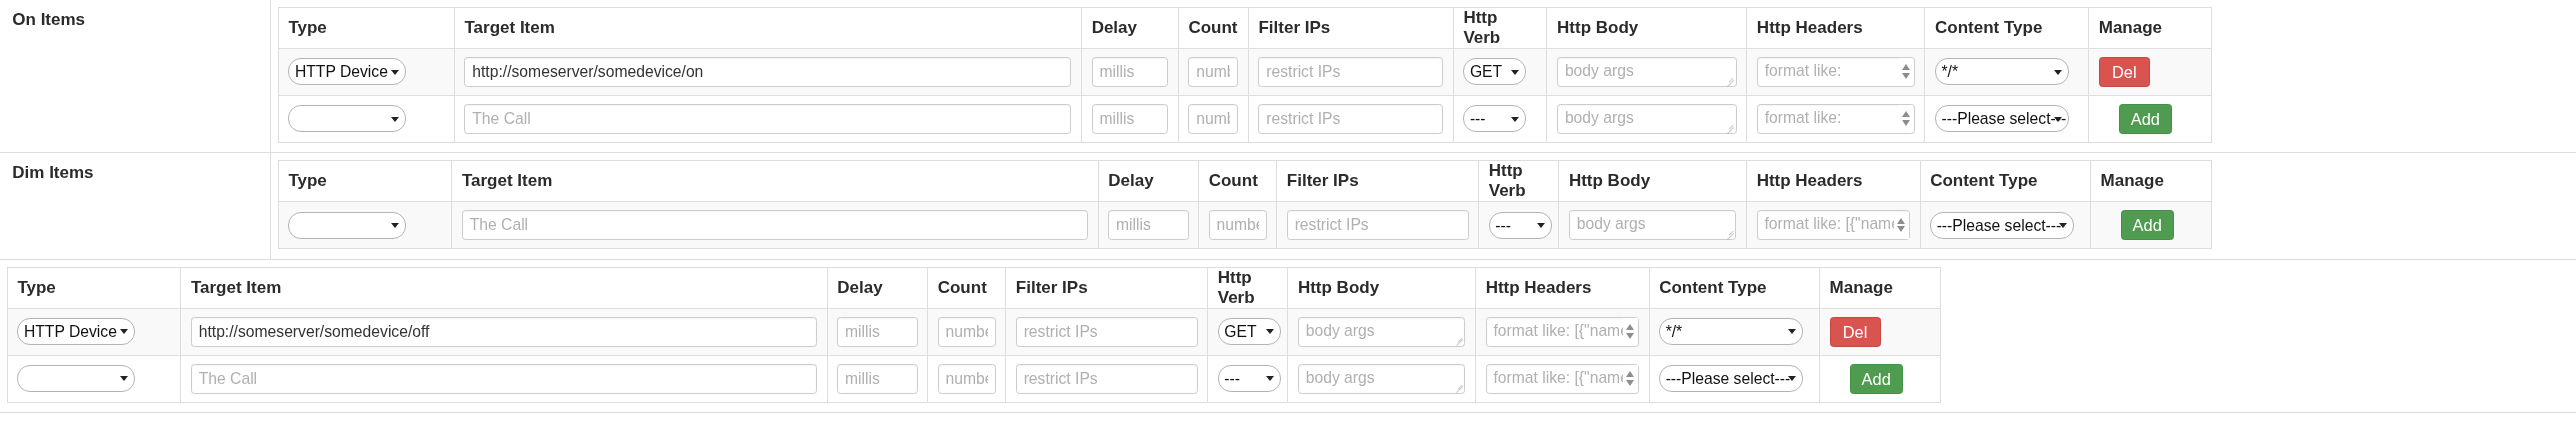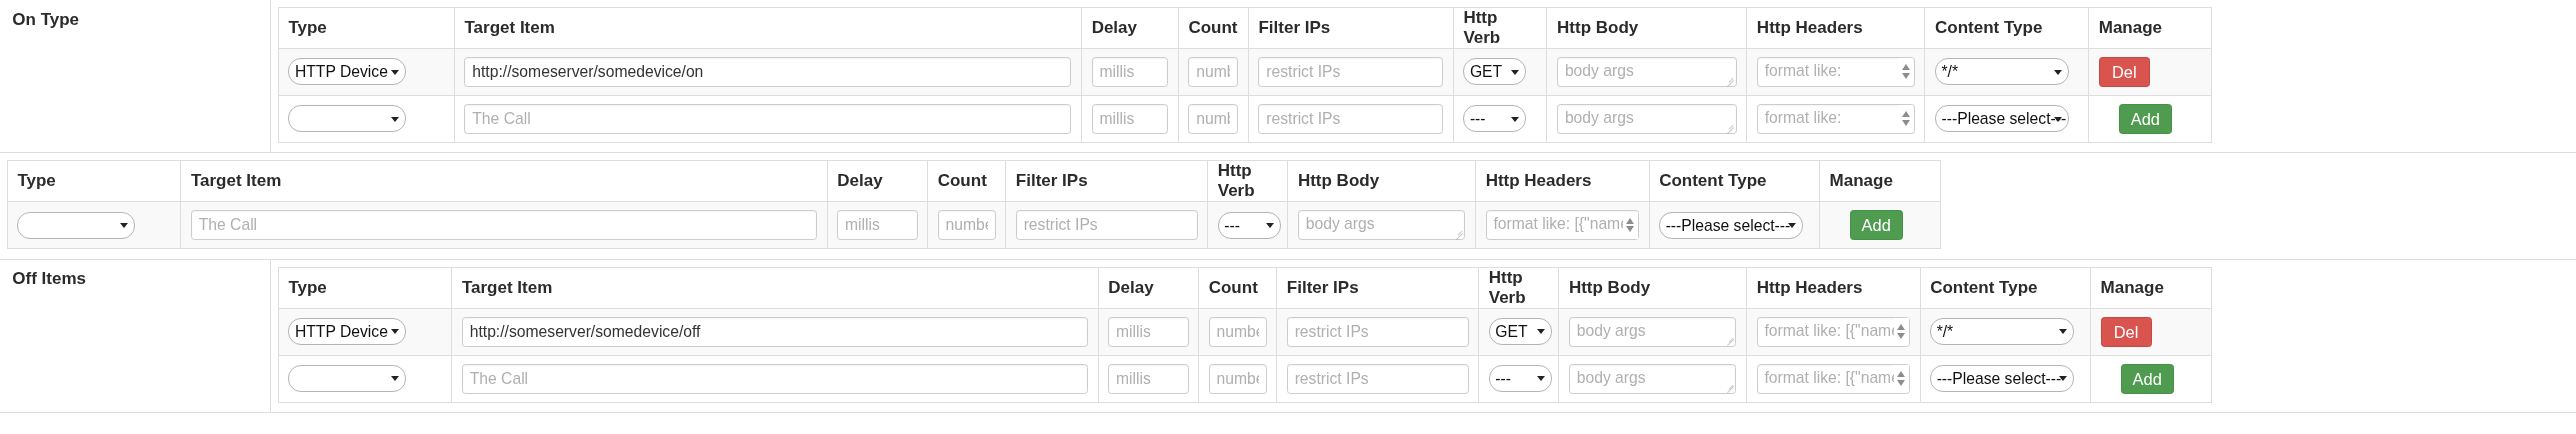--- a/index.html
+++ b/index.html
@@ -187,21 +187,21 @@
   }
   .btn-del { background: #d9534f; border-color: #c64844; }
   .btn-add { background: #4f9b4f; border-color: #449044; margin-left: 20px; }
 </style>
 </head>
 <body>
 
 <div class="page">
 
   <div class="section-row">
-    <div class="label-cell">On Type</div>
+    <div class="label-cell">On Items</div>
     <div class="table-cell">
       <table class="grid">
         <colgroup>
           <col style="width:171px">
             <col style="width:609px">
             <col style="width:94px">
           <col style="width:68px">
             <col style="width:199px">
             <col style="width:91px">
           <col style="width:194px">
@@ -296,20 +296,97 @@
               <div class="ta-wrap spin-wrap">
                 <textarea class="ta" style="padding-right: 19px;" placeholder="format like:"></textarea>
                 <span class="spin">
                   <i class="up"></i>
                   <i class="down"></i>
                 </span>
               </div>
             </td>
             <td>
               <span class="sel w-ct"><span>---Please select---</span><span class="caret"></span></span>
+            </td>
+            <td>
+              <span class="btn btn-add">Add</span>
+            </td>
+          </tr>
+        </tbody>
+      </table>
+    </div>
+  </div>
+
+  <div class="section-row">
+    <div class="label-cell">Dim Items</div>
+    <div class="table-cell">
+      <table class="grid">
+        <colgroup>
+          <col style="width:171px">
+            <col style="width:637px">
+            <col style="width:99px">
+          <col style="width:77px">
+            <col style="width:199px">
+            <col style="width:79px">
+          <col style="width:185px">
+            <col style="width:171px">
+            <col style="width:168px">
+            <col style="width:119px">
+        </colgroup>
+        <thead>
+          <tr>
+            <th>Type</th>
+            <th>Target Item</th>
+            <th>Delay</th>
+            <th>Count</th>
+            <th>Filter IPs</th>
+            <th>Http Verb</th>
+            <th>Http Body</th>
+            <th>Http Headers</th>
+            <th>Content Type</th>
+            <th>Manage</th>
+          </tr>
+        </thead>
+        <tbody>
+          <tr>
+            <td>
+              <span class="sel w-type empty"><span></span><span class="caret"></span></span>
+            </td>
+            <td>
+              <input class="txt" placeholder="The Call" style="">
+            </td>
+            <td>
+              <input class="txt" placeholder="millis" style="">
+            </td>
+            <td>
+              <input class="txt" placeholder="number" style="">
+            </td>
+            <td>
+              <input class="txt" placeholder="restrict IPs" style="">
+            </td>
+            <td>
+              <span class="sel w-verb"><span>---</span><span class="caret"></span></span>
+            </td>
+            <td>
+              <div class="ta-wrap">
+                <textarea class="ta" placeholder="body args" style=""></textarea>
+                <span class="ta-grip"></span>
+              </div>
+            </td>
+            <td>
+              <div class="ta-wrap spin-wrap">
+                <textarea class="ta" style="padding-right: 19px;" placeholder="format like: [{&quot;name&quot;:&quot;A"></textarea>
+                <span class="spin">
+                  <i class="up"></i>
+                  <i class="down"></i>
+                </span>
+              </div>
+            </td>
+            <td>
+              <span class="sel w-ct-wide"><span>---Please select---</span><span class="caret"></span></span>
             </td>
             <td>
               <span class="btn btn-add">Add</span>
             </td>
           </tr>
         </tbody>
       </table>
     </div>
   </div>
 
@@ -338,171 +415,94 @@
             <th>Http Verb</th>
             <th>Http Body</th>
             <th>Http Headers</th>
             <th>Content Type</th>
             <th>Manage</th>
           </tr>
         </thead>
         <tbody>
           <tr>
             <td>
-              <span class="sel w-type empty"><span></span><span class="caret"></span></span>
-            </td>
-            <td>
-              <input class="txt" placeholder="The Call" style="">
+              <span class="sel w-type"><span>HTTP Device</span><span class="caret"></span></span>
+            </td>
+            <td>
+              <input class="txt" value="http://someserver/somedevice/off" style="">
             </td>
             <td>
               <input class="txt" placeholder="millis" style="">
             </td>
             <td>
               <input class="txt" placeholder="number" style="">
             </td>
             <td>
               <input class="txt" placeholder="restrict IPs" style="">
             </td>
             <td>
-              <span class="sel w-verb"><span>---</span><span class="caret"></span></span>
+              <span class="sel w-verb"><span>GET</span><span class="caret"></span></span>
             </td>
             <td>
               <div class="ta-wrap">
                 <textarea class="ta" placeholder="body args" style=""></textarea>
                 <span class="ta-grip"></span>
               </div>
             </td>
             <td>
               <div class="ta-wrap spin-wrap">
                 <textarea class="ta" style="padding-right: 19px;" placeholder="format like: [{&quot;name&quot;:&quot;A"></textarea>
                 <span class="spin">
                   <i class="up"></i>
                   <i class="down"></i>
                 </span>
               </div>
             </td>
             <td>
-              <span class="sel w-ct-wide"><span>---Please select---</span><span class="caret"></span></span>
-            </td>
-            <td>
-              <span class="btn btn-add">Add</span>
-            </td>
-          </tr>
-        </tbody>
-      </table>
-    </div>
-  </div>
-
-  <div class="section-row">
-    <div class="label-cell">Off Items</div>
-    <div class="table-cell">
-      <table class="grid">
-        <colgroup>
-          <col style="width:171px">
-            <col style="width:637px">
-            <col style="width:99px">
-          <col style="width:77px">
-            <col style="width:199px">
-            <col style="width:79px">
-          <col style="width:185px">
-            <col style="width:171px">
-            <col style="width:168px">
-            <col style="width:119px">
-        </colgroup>
-        <thead>
-          <tr>
-            <th>Type</th>
-            <th>Target Item</th>
-            <th>Delay</th>
-            <th>Count</th>
-            <th>Filter IPs</th>
-            <th>Http Verb</th>
-            <th>Http Body</th>
-            <th>Http Headers</th>
-            <th>Content Type</th>
-            <th>Manage</th>
-          </tr>
-        </thead>
-        <tbody>
-          <tr>
-            <td>
-              <span class="sel w-type"><span>HTTP Device</span><span class="caret"></span></span>
-            </td>
-            <td>
-              <input class="txt" value="http://someserver/somedevice/off" style="">
+              <span class="sel w-ct-wide"><span>*/*</span><span class="caret"></span></span>
+            </td>
+            <td>
+              <span class="btn btn-del">Del</span>
+            </td>
+          </tr>
+          <tr class="alt">
+            <td>
+              <span class="sel w-type empty"><span></span><span class="caret"></span></span>
+            </td>
+            <td>
+              <input class="txt" placeholder="The Call" style="">
             </td>
             <td>
               <input class="txt" placeholder="millis" style="">
             </td>
             <td>
               <input class="txt" placeholder="number" style="">
             </td>
             <td>
               <input class="txt" placeholder="restrict IPs" style="">
             </td>
             <td>
-              <span class="sel w-verb"><span>GET</span><span class="caret"></span></span>
+              <span class="sel w-verb"><span>---</span><span class="caret"></span></span>
             </td>
             <td>
               <div class="ta-wrap">
                 <textarea class="ta" placeholder="body args" style=""></textarea>
                 <span class="ta-grip"></span>
               </div>
             </td>
             <td>
               <div class="ta-wrap spin-wrap">
                 <textarea class="ta" style="padding-right: 19px;" placeholder="format like: [{&quot;name&quot;:&quot;A"></textarea>
                 <span class="spin">
                   <i class="up"></i>
                   <i class="down"></i>
                 </span>
               </div>
             </td>
             <td>
-              <span class="sel w-ct-wide"><span>*/*</span><span class="caret"></span></span>
-            </td>
-            <td>
-              <span class="btn btn-del">Del</span>
-            </td>
-          </tr>
-          <tr class="alt">
-            <td>
-              <span class="sel w-type empty"><span></span><span class="caret"></span></span>
-            </td>
-            <td>
-              <input class="txt" placeholder="The Call" style="">
-            </td>
-            <td>
-              <input class="txt" placeholder="millis" style="">
-            </td>
-            <td>
-              <input class="txt" placeholder="number" style="">
-            </td>
-            <td>
-              <input class="txt" placeholder="restrict IPs" style="">
-            </td>
-            <td>
-              <span class="sel w-verb"><span>---</span><span class="caret"></span></span>
-            </td>
-            <td>
-              <div class="ta-wrap">
-                <textarea class="ta" placeholder="body args" style=""></textarea>
-                <span class="ta-grip"></span>
-              </div>
-            </td>
-            <td>
-              <div class="ta-wrap spin-wrap">
-                <textarea class="ta" style="padding-right: 19px;" placeholder="format like: [{&quot;name&quot;:&quot;A"></textarea>
-                <span class="spin">
-                  <i class="up"></i>
-                  <i class="down"></i>
-                </span>
-              </div>
-            </td>
-            <td>
               <span class="sel w-ct-wide"><span>---Please select---</span><span class="caret"></span></span>
             </td>
             <td>
               <span class="btn btn-add">Add</span>
             </td>
           </tr>
         </tbody>
       </table>
     </div>
   </div>

